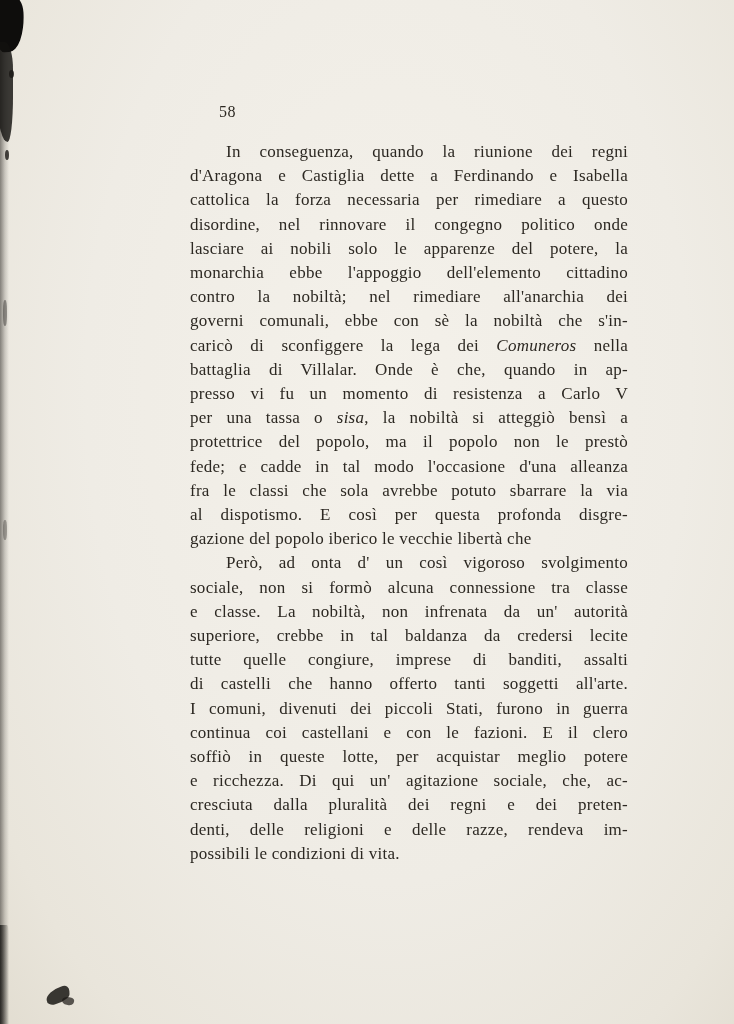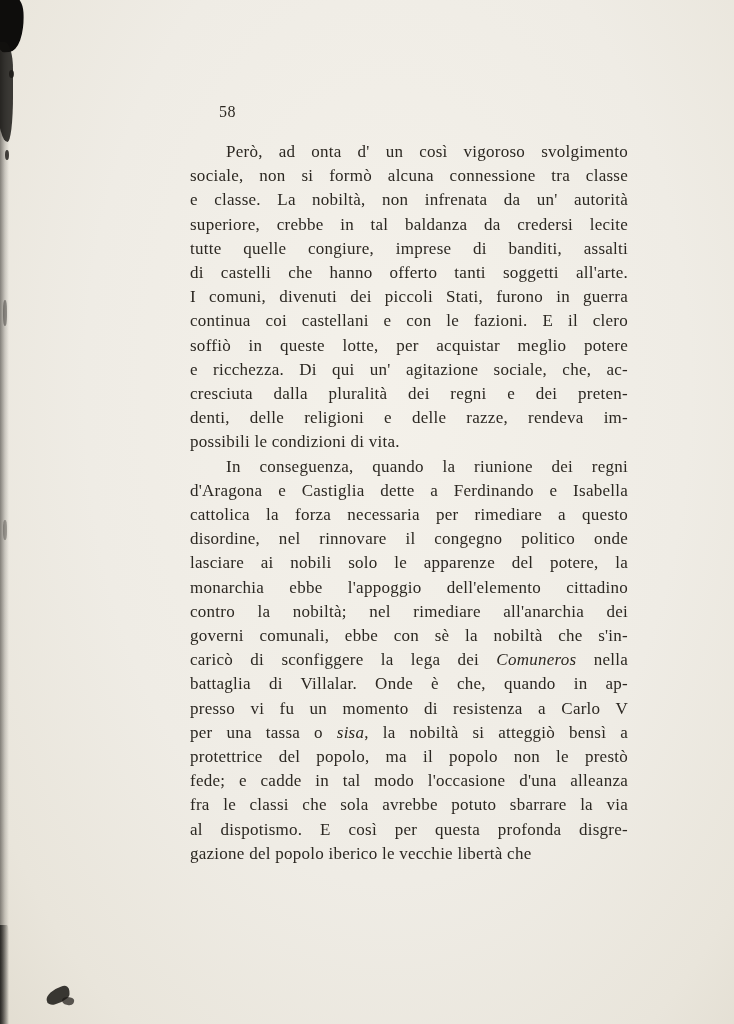--- a/index.html
+++ b/index.html
@@ -92,48 +92,48 @@
   <div class="speck s4"></div>
   <div class="edge-bottom"></div>
   <div class="scribble-bottom"></div>
   <div class="scribble-bottom2"></div>
   <div class="right-edge"></div>
 
   <div class="page-number">58</div>
 
   <div class="text-block">
     <div class="paragraph">
-        <div class="line first-line">Però, ad onta d' un così vigoroso svolgimento</div>
-        <div class="line">sociale, non si formò alcuna connessione tra classe</div>
-        <div class="line">e classe. La nobiltà, non infrenata da un' autorità</div>
-        <div class="line">superiore, crebbe in tal baldanza da credersi lecite</div>
-        <div class="line">tutte quelle congiure, imprese di banditi, assalti</div>
-        <div class="line">di castelli che hanno offerto tanti soggetti all'arte.</div>
-        <div class="line">I comuni, divenuti dei piccoli Stati, furono in guerra</div>
-        <div class="line">continua coi castellani e con le fazioni. E il clero</div>
-        <div class="line">soffiò in queste lotte, per acquistar meglio potere</div>
-        <div class="line">e ricchezza. Di qui un' agitazione sociale, che, ac-</div>
-        <div class="line">cresciuta dalla pluralità dei regni e dei preten-</div>
-        <div class="line">denti, delle religioni e delle razze, rendeva im-</div>
-        <div class="line last-line">possibili le condizioni di vita.</div>
-      </div>
-    <div class="paragraph">
         <div class="line first-line">In conseguenza, quando la riunione dei regni</div>
         <div class="line">d'Aragona e Castiglia dette a Ferdinando e Isabella</div>
         <div class="line">cattolica la forza necessaria per rimediare a questo</div>
         <div class="line">disordine, nel rinnovare il congegno politico onde</div>
         <div class="line">lasciare ai nobili solo le apparenze del potere, la</div>
         <div class="line">monarchia ebbe l'appoggio dell'elemento cittadino</div>
         <div class="line">contro la nobiltà; nel rimediare all'anarchia dei</div>
         <div class="line">governi comunali, ebbe con sè la nobiltà che s'in-</div>
         <div class="line"><span>caricò di sconfiggere la lega dei </span><span class="italic">Comuneros</span><span> nella</span></div>
         <div class="line">battaglia di Villalar. Onde è che, quando in ap-</div>
         <div class="line">presso vi fu un momento di resistenza a Carlo V</div>
         <div class="line"><span>per una tassa o </span><span class="italic">sisa</span><span>, la nobiltà si atteggiò bensì a</span></div>
         <div class="line">protettrice del popolo, ma il popolo non le prestò</div>
         <div class="line">fede; e cadde in tal modo l'occasione d'una alleanza</div>
         <div class="line">fra le classi che sola avrebbe potuto sbarrare la via</div>
         <div class="line">al dispotismo. E così per questa profonda disgre-</div>
         <div class="line last-line">gazione del popolo iberico le vecchie libertà che</div>
       </div>
+    <div class="paragraph">
+        <div class="line first-line">Però, ad onta d' un così vigoroso svolgimento</div>
+        <div class="line">sociale, non si formò alcuna connessione tra classe</div>
+        <div class="line">e classe. La nobiltà, non infrenata da un' autorità</div>
+        <div class="line">superiore, crebbe in tal baldanza da credersi lecite</div>
+        <div class="line">tutte quelle congiure, imprese di banditi, assalti</div>
+        <div class="line">di castelli che hanno offerto tanti soggetti all'arte.</div>
+        <div class="line">I comuni, divenuti dei piccoli Stati, furono in guerra</div>
+        <div class="line">continua coi castellani e con le fazioni. E il clero</div>
+        <div class="line">soffiò in queste lotte, per acquistar meglio potere</div>
+        <div class="line">e ricchezza. Di qui un' agitazione sociale, che, ac-</div>
+        <div class="line">cresciuta dalla pluralità dei regni e dei preten-</div>
+        <div class="line">denti, delle religioni e delle razze, rendeva im-</div>
+        <div class="line last-line">possibili le condizioni di vita.</div>
+      </div>
   </div>
 
 </div>
 
 </body></html>

